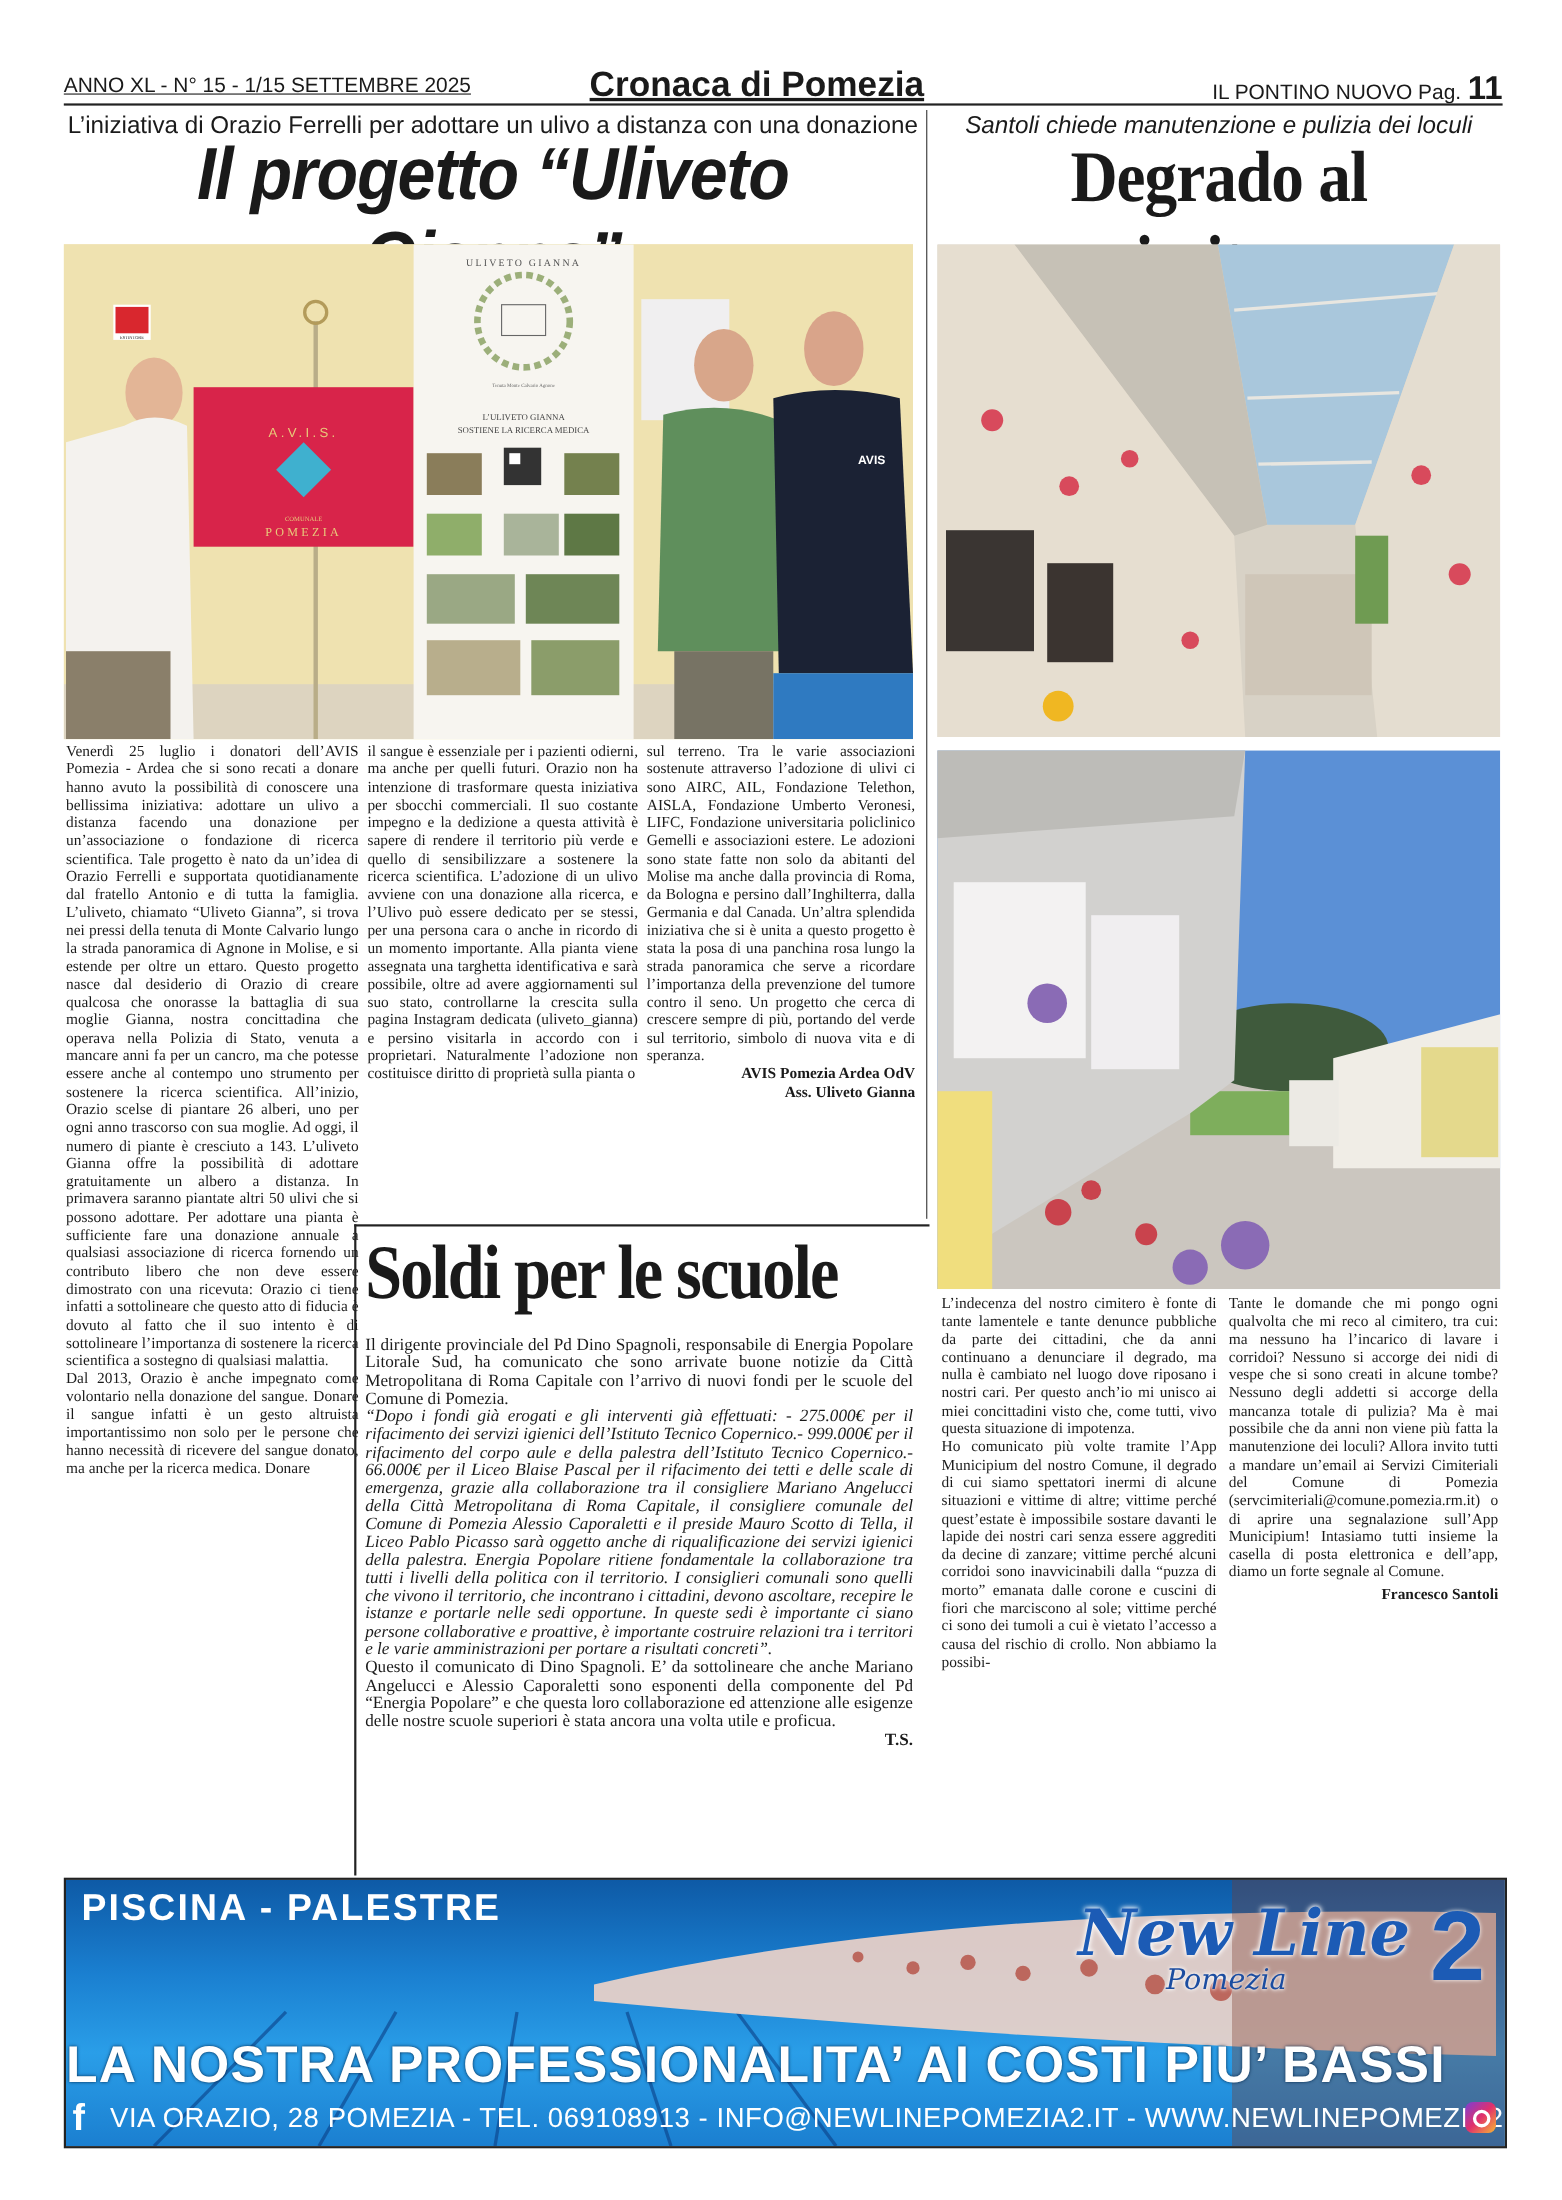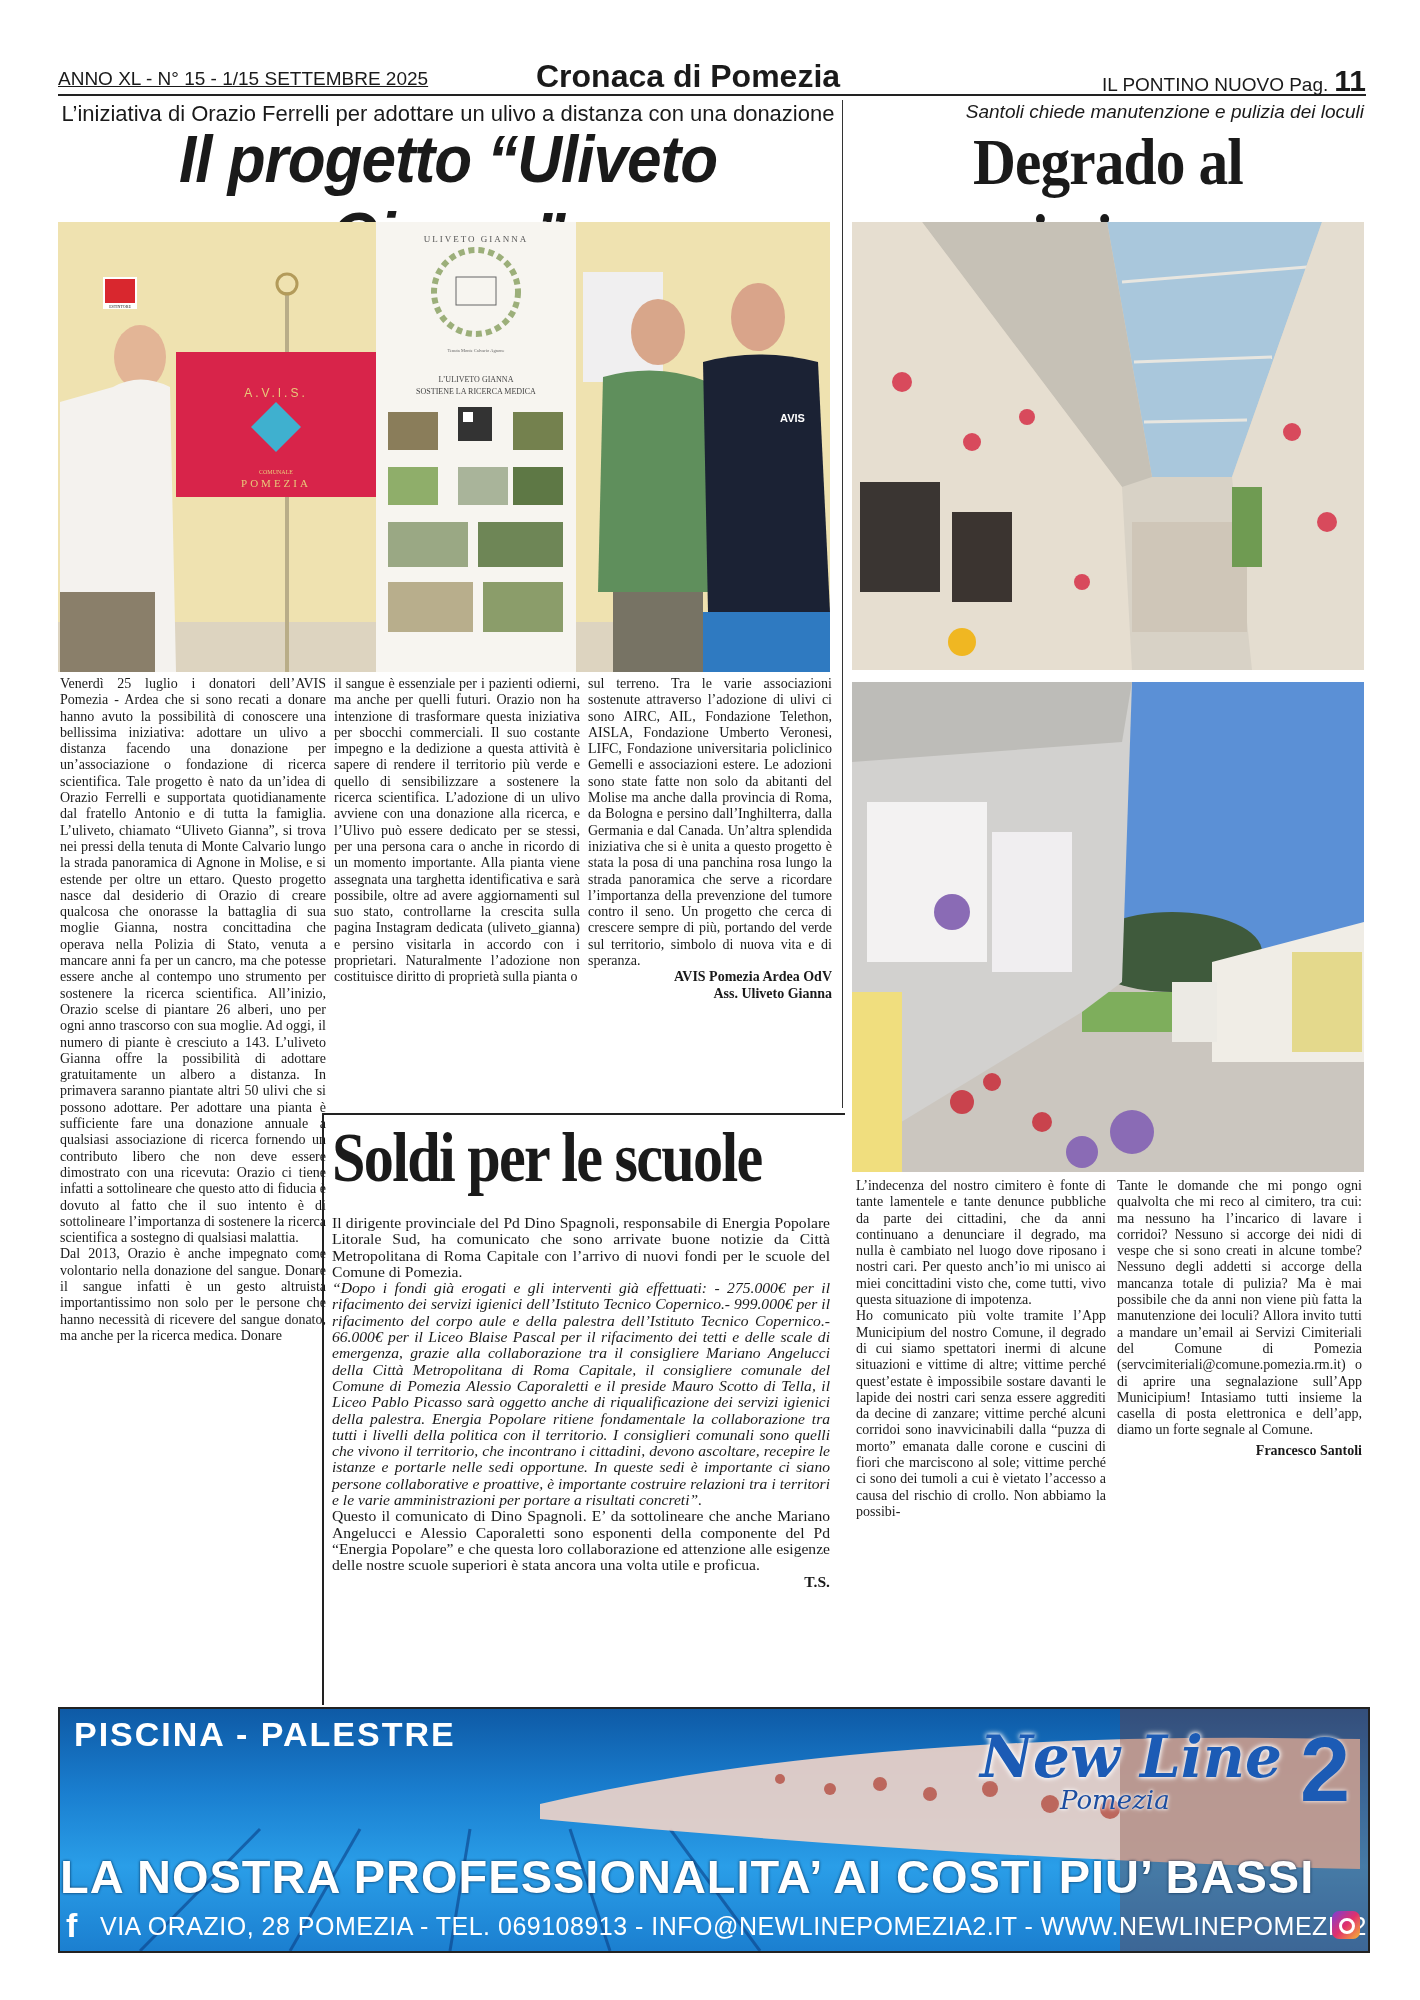--- a/index.html
+++ b/index.html
@@ -4,21 +4,21 @@
 <style>
   html,body{margin:0;padding:0;background:#fff;}
   body{width:1420px;height:2000px;position:relative;overflow:hidden;color:#1a1a1a;}
   .abs{position:absolute;}
   .sans{font-family:"Liberation Sans","DejaVu Sans",sans-serif;}
   .serif{font-family:"Liberation Serif","DejaVu Serif",serif;}
 
   
   #masthead{left:58px;top:62px;width:1308px;height:32px;border-bottom:2px solid #222;}
   #issue{left:0;top:6px;font-size:19px;text-decoration:underline;}
-  #section{left:478px;top:-4px;font-size:32px;font-weight:bold;}
+  #section{left:478px;top:-4px;font-size:32px;font-weight:bold;text-decoration:underline;}
   #paper{right:0;top:2px;font-size:19px;}
   #paper .pg{font-size:30px;font-weight:bold;margin-left:6px;}
 
   
   #divider{left:842px;top:100px;width:1px;height:1008px;background:#333;}
 
   
   #a1-kicker{left:58px;top:101px;width:780px;font-size:22px;text-align:center;}
   #a1-title{left:58px;top:126px;width:780px;font-size:62px;font-weight:bold;font-style:italic;text-align:center;letter-spacing:-1px;transform:scaleY(1.08);}
 
@@ -36,21 +36,21 @@
   #a1-c3{left:588px;top:676px;width:244px;}
   .sig{font-weight:bold;text-align:right;}
 
   
   #soldi-box{left:322px;top:1113px;width:521px;height:590px;border-top:2px solid #222;border-left:2px solid #222;}
   #soldi-title{left:332px;top:1118px;font-size:70px;font-weight:bold;letter-spacing:-2px;transform:scaleX(0.86);transform-origin:left;}
   #soldi-body{left:332px;top:1215px;width:498px;font-size:15.6px;line-height:16.3px;text-align:justify;}
   #soldi-body .it{font-style:italic;}
 
   
-  #b-kicker{left:852px;top:101px;width:512px;font-size:19px;font-style:italic;text-align:right;}
+  #b-kicker{left:852px;top:101px;width:512px;font-size:22px;font-style:italic;text-align:center;}
   #b-title{left:852px;top:124px;width:512px;font-size:66px;font-weight:bold;text-align:center;letter-spacing:-1px;transform:scaleX(0.9);}
   #b-c1{left:856px;top:1178px;width:250px;}
   #b-c2{left:1117px;top:1178px;width:245px;}
 
   
   #ad{left:58px;top:1707px;width:1308px;height:242px;border:2px solid #222;overflow:hidden;
       background:linear-gradient(180deg,#0e5aa6 0%,#1a7fd0 35%,#2a9ee8 65%,#1b7fd0 100%);}
   #ad-lanes{position:absolute;inset:0;}
   #ad-head{left:14px;top:6px;font-size:34px;font-weight:bold;color:#fff;letter-spacing:2px;}
   #ad-slogan{left:0;width:100%;top:140px;font-size:47px;font-weight:bold;color:#fff;letter-spacing:1px;text-shadow:0 0 3px #024;}

